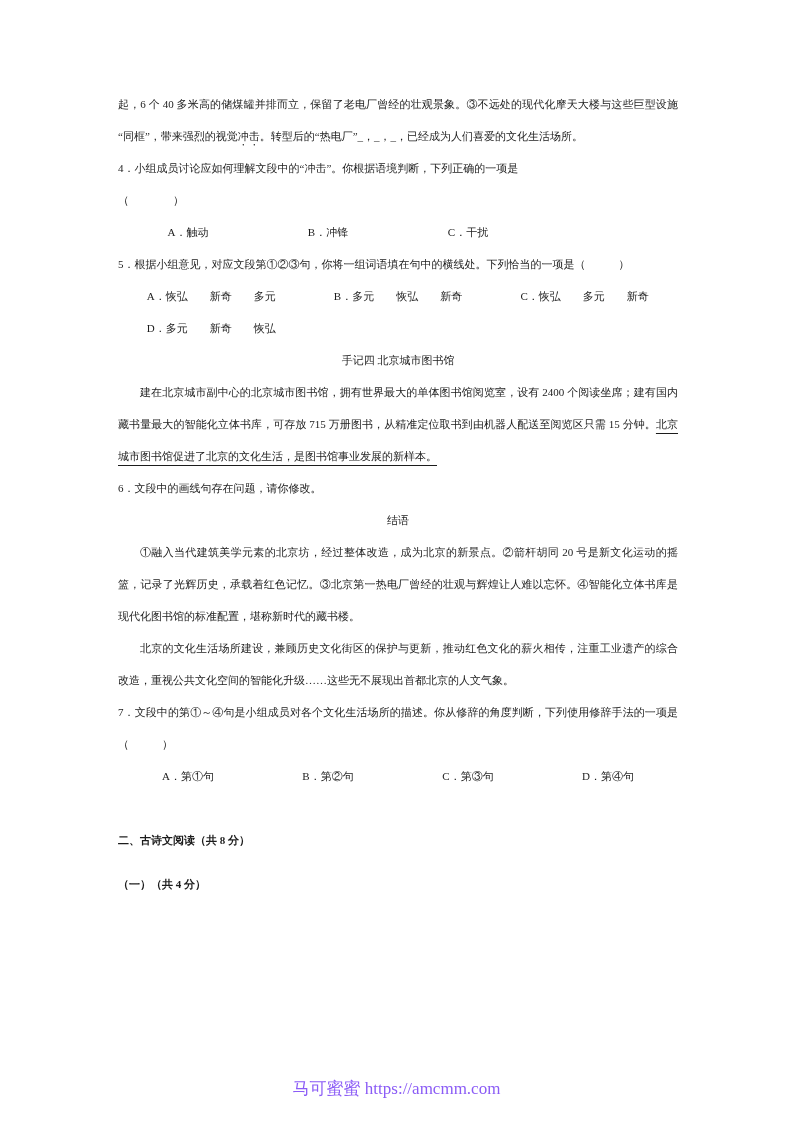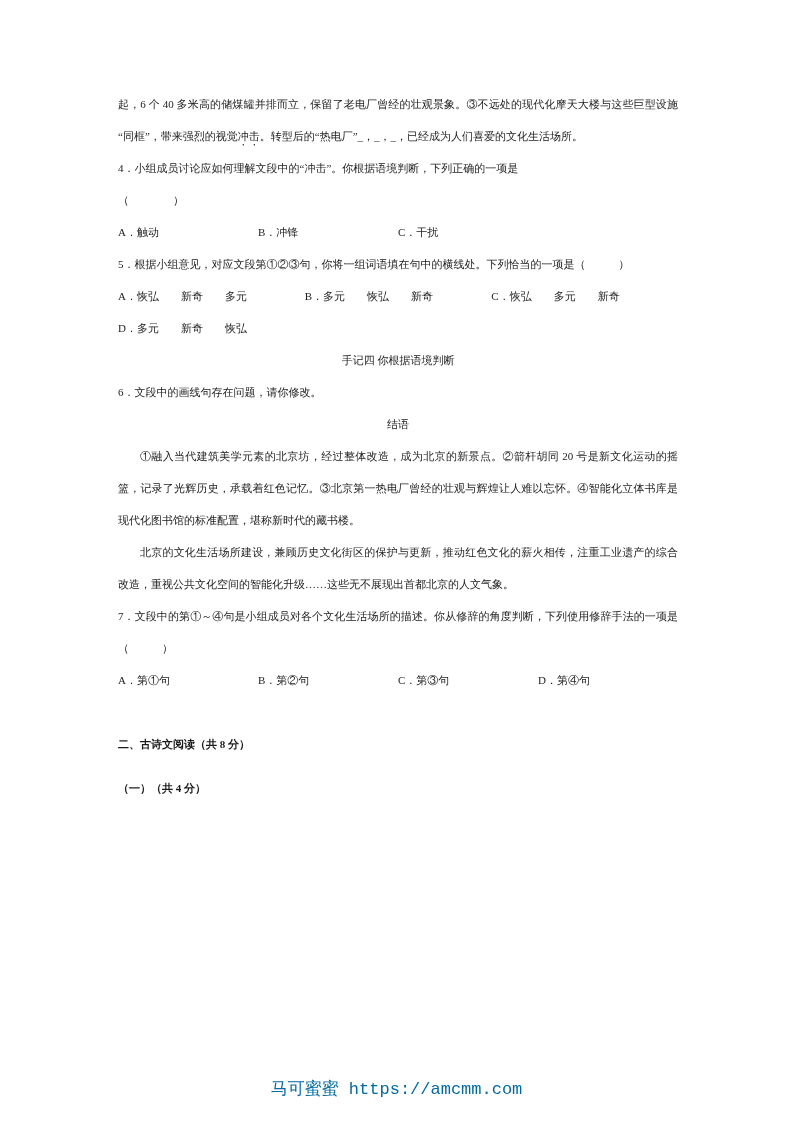--- a/index.html
+++ b/index.html
@@ -29,21 +29,21 @@
     margin: 0;
   }
   .indent {
     text-indent: 2em;
   }
   .center {
     text-align: center;
   }
   .options {
     display: grid;
-    text-align: left;
+    text-align: center;
   }
   .options-4 {
     grid-template-columns: 1fr 1fr 1fr 1fr;
   }
   .options-2 {
     grid-template-columns: 1fr 1fr 1fr;
   }
   .underline {
     text-decoration: underline;
     text-underline-offset: 5px;
@@ -62,23 +62,23 @@
   .bold-subheading {
     font-weight: 700;
     margin-top: 12px;
   }
   .footer {
     position: absolute;
     left: 0;
     right: 0;
     bottom: 22px;
     text-align: center;
-    color: #0369a1;
+    color: #8b5cf6;
     font-size: 17px;
-    font-family: Liberation Mono, monospace;
+    font-family: Liberation Serif, serif;
   }
 </style>
 </head>
 <body>
 
 <div class="page">
   <div class="content">
 
     <p class="para"><span>起，6 个 40 多米高的储煤罐并排而立，保留了老电厂曾经的壮观景象。③不远处的现代化摩天大楼与这些巨型设施“同框”，带来强烈的视觉</span><span class="emph">冲击</span><span>。转型后的“热电厂”_，_，_，已经成为人们喜爱的文化生活场所。</span></p>
 
@@ -91,21 +91,22 @@
     </div>
 
     <p class="para">5．根据小组意见，对应文段第①②③句，你将一组词语填在句中的横线处。下列恰当的一项是（　　　）</p>
     <div class="options options-2">
       <span>A．恢弘　　新奇　　多元</span>
       <span>B．多元　　恢弘　　新奇</span>
       <span>C．恢弘　　多元　　新奇</span>
       <span>D．多元　　新奇　　恢弘</span>
     </div>
 
-    <p class="para center">手记四 你根据语境判断</p>
+    <p class="para center">手记四 北京城市图书馆</p>
+    <p class="para indent"><span>建在北京城市副中心的北京城市图书馆，拥有世界最大的单体图书馆阅览室，设有 2400 个阅读坐席；建有国内藏书量最大的智能化立体书库，可存放 715 万册图书，从精准定位取书到由机器人配送至阅览区只需 15 分钟。</span><span class="underline">北京城市图书馆促进了北京的文化生活，是图书馆事业发展的新样本。</span></p>
 
     <p class="para">6．文段中的画线句存在问题，请你修改。</p>
 
     <p class="para center">结语</p>
     <p class="para indent">①融入当代建筑美学元素的北京坊，经过整体改造，成为北京的新景点。②箭杆胡同 20 号是新文化运动的摇篮，记录了光辉历史，承载着红色记忆。③北京第一热电厂曾经的壮观与辉煌让人难以忘怀。④智能化立体书库是现代化图书馆的标准配置，堪称新时代的藏书楼。</p>
     <p class="para indent">北京的文化生活场所建设，兼顾历史文化街区的保护与更新，推动红色文化的薪火相传，注重工业遗产的综合改造，重视公共文化空间的智能化升级……这些无不展现出首都北京的人文气象。</p>
 
     <p class="para">7．文段中的第①～④句是小组成员对各个文化生活场所的描述。你从修辞的角度判断，下列使用修辞手法的一项是（　　　）</p>
     <div class="options options-4">
       <span>A．第①句</span>

